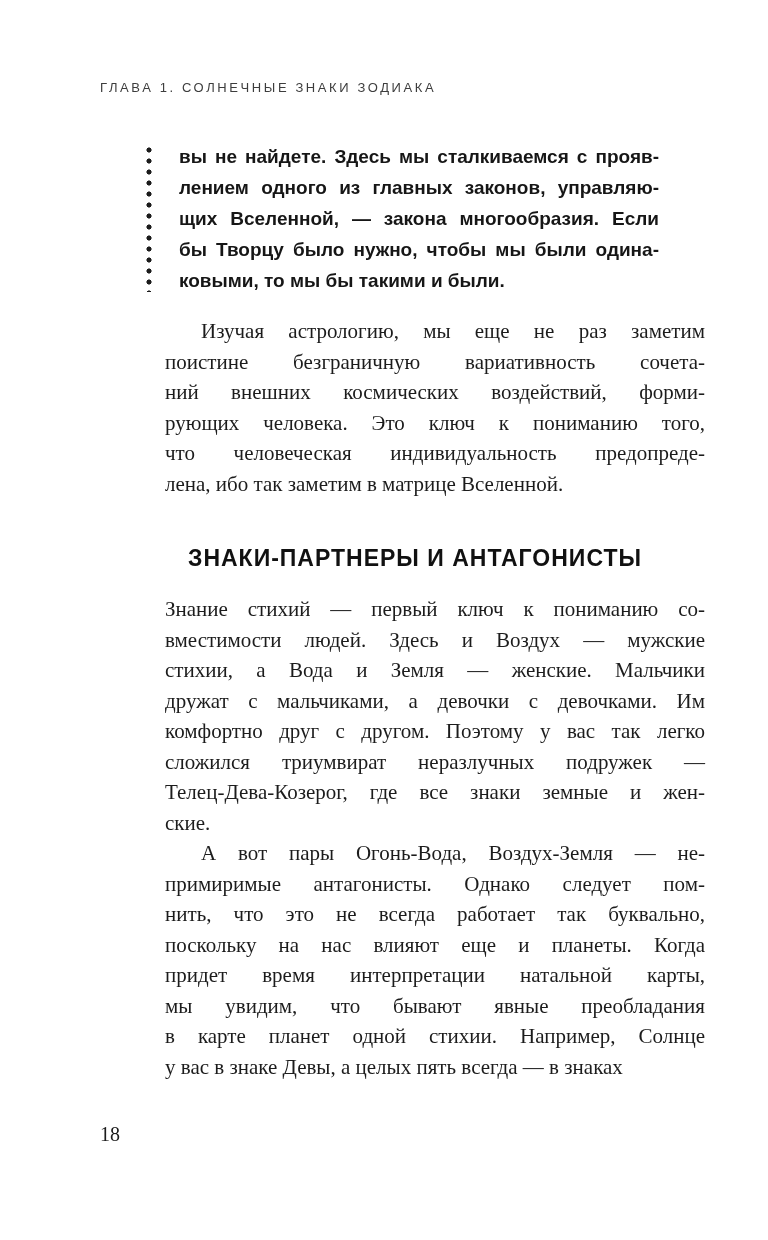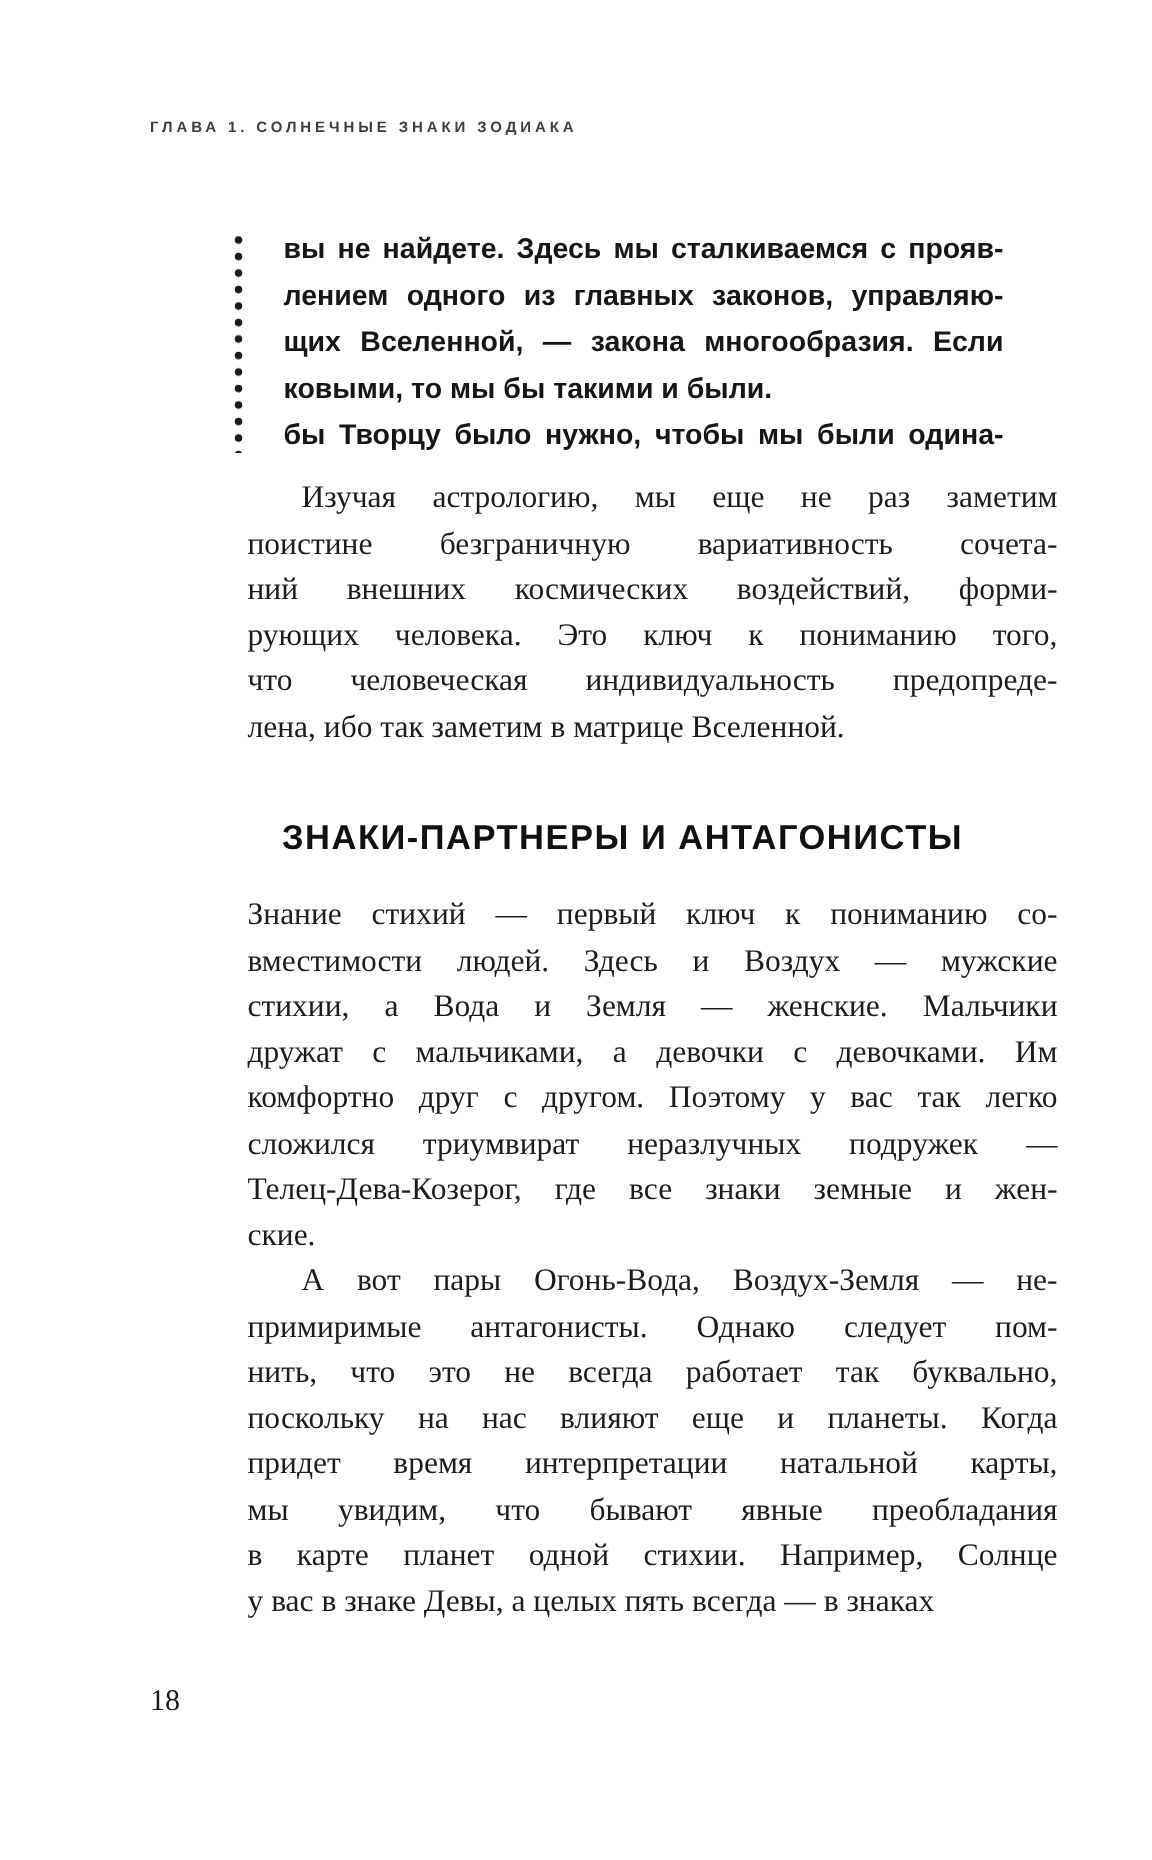--- a/index.html
+++ b/index.html
@@ -11,32 +11,32 @@
     font-family: "Liberation Serif", serif;
     color: #1c1c1c;
     overflow: hidden;
     box-sizing: border-box;
   }
   .chapter-header {
     position: absolute;
     top: 80px;
     left: 100px;
     font-family: "Liberation Sans", sans-serif;
-    font-weight: bold;
-    font-size: 10px;
+    font-weight: normal;
+    font-size: 13px;
     letter-spacing: 2.6px;
     color: #3d3d3d;
     white-space: nowrap;
   }
   .quote {
     position: absolute;
     top: 141px;
     left: 145px;
     width: 540px;
-    margin: 10px;
+    margin: 0;
     box-sizing: border-box;
     padding-left: 34px;
     padding-right: 26px;
     font-family: "Liberation Sans", sans-serif;
     font-weight: bold;
     font-size: 19px;
     line-height: 31px;
     color: #161616;
   }
   .quote::before {
@@ -97,22 +97,22 @@
 <body>
 
 <div class="page">
 
   <div class="chapter-header">ГЛАВА 1. СОЛНЕЧНЫЕ ЗНАКИ ЗОДИАКА</div>
 
   <blockquote class="quote">
     <div class="qline">вы не найдете. Здесь мы сталкиваемся с прояв-</div>
     <div class="qline">лением одного из главных законов, управляю-</div>
     <div class="qline">щих Вселенной, — закона многообразия. Если</div>
+    <div class="qline">бы Творцу было нужно, чтобы мы были одина-</div>
     <div class="qline last">ковыми, то мы бы такими и были.</div>
-    <div class="qline">бы Творцу было нужно, чтобы мы были одина-</div>
   </blockquote>
 
   <div class="para para-1">
     <div class="bline indent">Изучая астрологию, мы еще не раз заметим</div>
     <div class="bline">поистине безграничную вариативность сочета-</div>
     <div class="bline">ний внешних космических воздействий, форми-</div>
     <div class="bline">рующих человека. Это ключ к пониманию того,</div>
     <div class="bline">что человеческая индивидуальность предопреде-</div>
     <div class="bline last">лена, ибо так заметим в матрице Вселенной.</div>
   </div>

